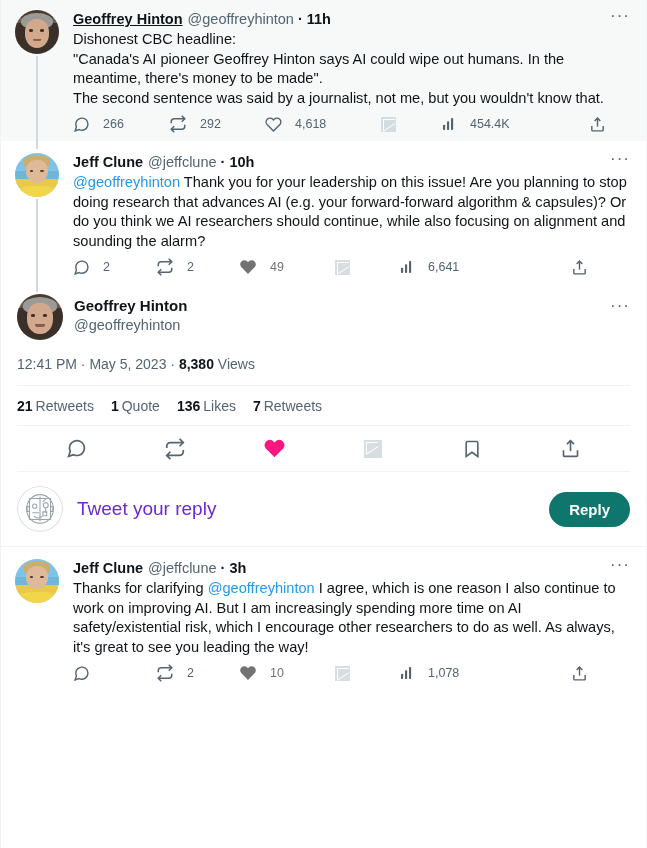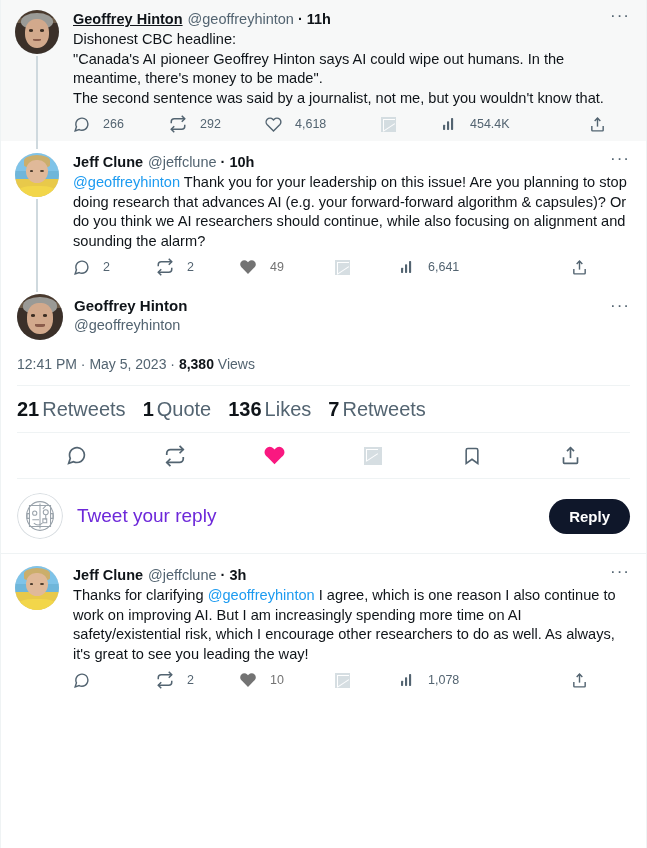--- a/index.html
+++ b/index.html
@@ -176,21 +176,21 @@
     color: #536471;
   }
   .meta b { color: #0f1419; font-weight: bold; }
   .hr {
     height: 1px;
     background: #eff3f4;
     margin: 13px 0 0 0;
   }
   .stats {
     padding: 12px 0 11px 0;
-    font-size: 20px;
+    font-size: 14px;
     color: #536471;
     display: flex;
     gap: 17px;
   }
   .stats b { color: #0f1419; font-weight: bold; margin-right: 3px; }
   .stat-item { cursor: pointer; }
 
   .bigactions {
     display: flex;
     align-items: center;
@@ -217,21 +217,21 @@
     flex: 0 0 46px;
   }
   .composer .ph {
     flex: 1 1 auto;
     font-size: 19px;
     color: #6d28d9;
     padding-left: 14px;
     cursor: text;
   }
   .reply-btn {
-    background: #0f172a;
+    background: #0f766e;
     color: #ffffff;
     font-weight: bold;
     font-size: 15px;
     border: none;
     border-radius: 999px;
     padding: 9px 20px;
     cursor: pointer;
     font-family: "Liberation Sans", sans-serif;
   }
   .thick-divider { height: 1px; background: #eff3f4; }

